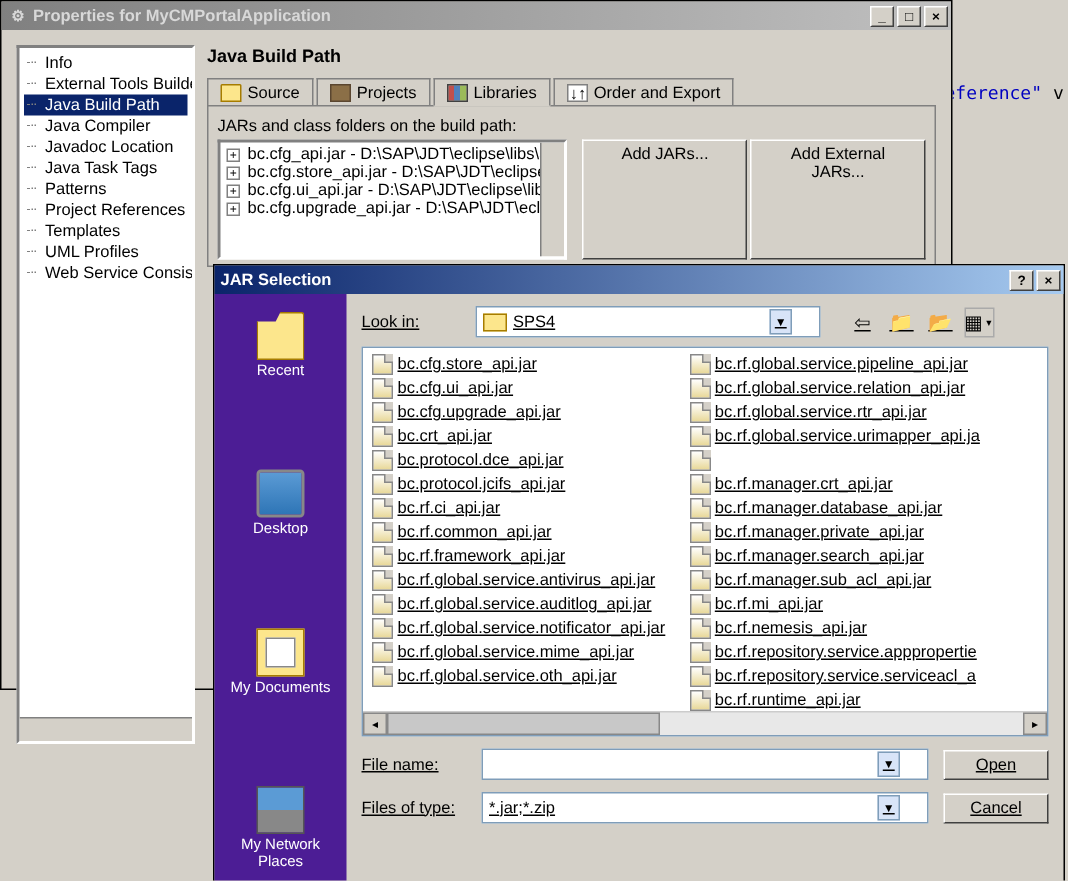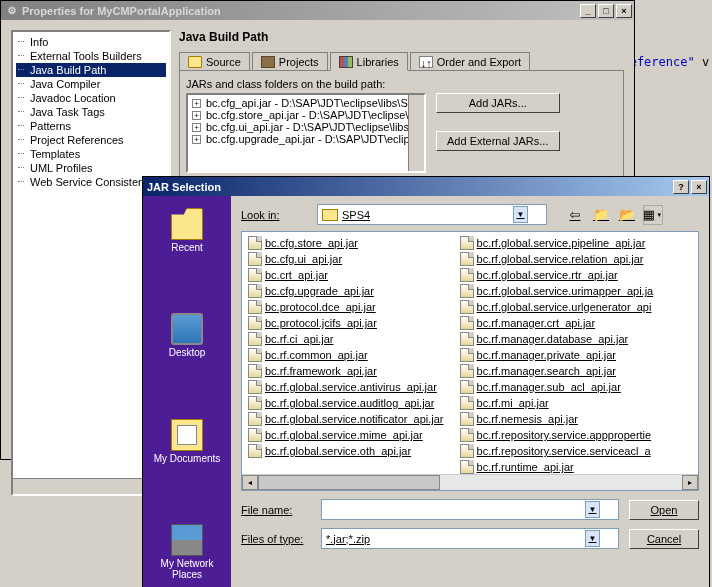--- a/index.html
+++ b/index.html
@@ -33,21 +33,21 @@
   .tab-icon.folder { background: #fce68c; border: 1px solid #a67c00; border-radius: 1px 1px 0 0; }
   .tab-icon.box { background: #8b6f47; border: 1px solid #5a4630; }
   .tab-icon.books { background: linear-gradient(90deg, #c0504d 33%, #4f81bd 33% 66%, #9bbb59 66%); border: 1px solid #404040; }
   .tab-icon.arrows { background: #fff; border: 1px solid #808080; }
   .tab-body { border: 1px solid #808080; padding: 4px 6px; background: #d4d0c8; }
   .sublabel { margin: 3px 0; }
   .jar-list { border: 2px solid; border-color: #808080 #fff #fff #808080; background: #fff; width: 240px; height: 80px; padding: 2px; overflow: hidden; position: relative; }
   .jar-item { white-space: nowrap; padding: 0 2px 0 16px; position: relative; }
   .jar-item .exp { position: absolute; left: 2px; top: 2px; width: 9px; height: 9px; border: 1px solid #808080; font-size: 8px; line-height: 7px; text-align: center; background: #fff; }
   .jar-list-sb { position: absolute; right: 0; top: 0; bottom: 0; width: 16px; background: #d4d0c8; border-left: 1px solid #808080; }
-  .button-panel { display: flex; flex-direction: column; gap: 18px; margin-left: 10px; }
+  .button-panel { display: flex; flex-direction: row; gap: 2px; margin-left: 10px; }
   .panel-row { display: flex; }
   .btn { background: #d4d0c8; border: 1px solid; border-color: #fff #404040 #404040 #fff; padding: 3px 10px; min-width: 110px; text-align: center; cursor: pointer; font-size: 11px; }
   
   
   #win-jar { left: 142px; top: 176px; width: 568px; height: 522px; }
   #win-jar .body { display: flex; height: calc(100% - 19px); }
   .places-bar { width: 88px; background: #4c1d95; padding: 8px 4px; display: flex; flex-direction: column; align-items: center; gap: 4px; justify-content: space-between; }
   .place { text-align: center; color: #fff; font-size: 10px; cursor: pointer; padding: 4px 2px; width: 100%; }
   .place-icon { width: 32px; height: 32px; margin: 0 auto 2px; display: flex; align-items: center; justify-content: center; font-size: 24px; }
   .place-icon.folder { background: #fce68c; border: 1px solid #a67c00; border-radius: 2px 2px 0 0; clip-path: polygon(0 20%, 40% 20%, 50% 0, 100% 0, 100% 100%, 0 100%); }
@@ -196,28 +196,28 @@
             <div class="file-item">
                 <span class="fi-icon"></span>
                 <span>bc.cfg.store_api.jar</span>
               </div>
             <div class="file-item">
                 <span class="fi-icon"></span>
                 <span>bc.cfg.ui_api.jar</span>
               </div>
             <div class="file-item">
                 <span class="fi-icon"></span>
+                <span>bc.cfg.upgrade_api.jar</span>
+              </div>
+            <div class="file-item">
+                <span class="fi-icon"></span>
                 <span>bc.crt_api.jar</span>
               </div>
             <div class="file-item">
                 <span class="fi-icon"></span>
-                <span>bc.cfg.upgrade_api.jar</span>
-              </div>
-            <div class="file-item">
-                <span class="fi-icon"></span>
                 <span>bc.protocol.dce_api.jar</span>
               </div>
             <div class="file-item">
                 <span class="fi-icon"></span>
                 <span>bc.protocol.jcifs_api.jar</span>
               </div>
             <div class="file-item">
                 <span class="fi-icon"></span>
                 <span>bc.rf.ci_api.jar</span>
               </div>
@@ -262,21 +262,20 @@
             <div class="file-item">
                 <span class="fi-icon"></span>
                 <span>bc.rf.global.service.rtr_api.jar</span>
               </div>
             <div class="file-item">
                 <span class="fi-icon"></span>
                 <span>bc.rf.global.service.urimapper_api.ja</span>
               </div>
             <div class="file-item">
                 <span class="fi-icon"></span>
-                <span>bc.rf.global.service.urlgenerator_api</span>
               </div>
             <div class="file-item">
                 <span class="fi-icon"></span>
                 <span>bc.rf.manager.crt_api.jar</span>
               </div>
             <div class="file-item">
                 <span class="fi-icon"></span>
                 <span>bc.rf.manager.database_api.jar</span>
               </div>
             <div class="file-item">

